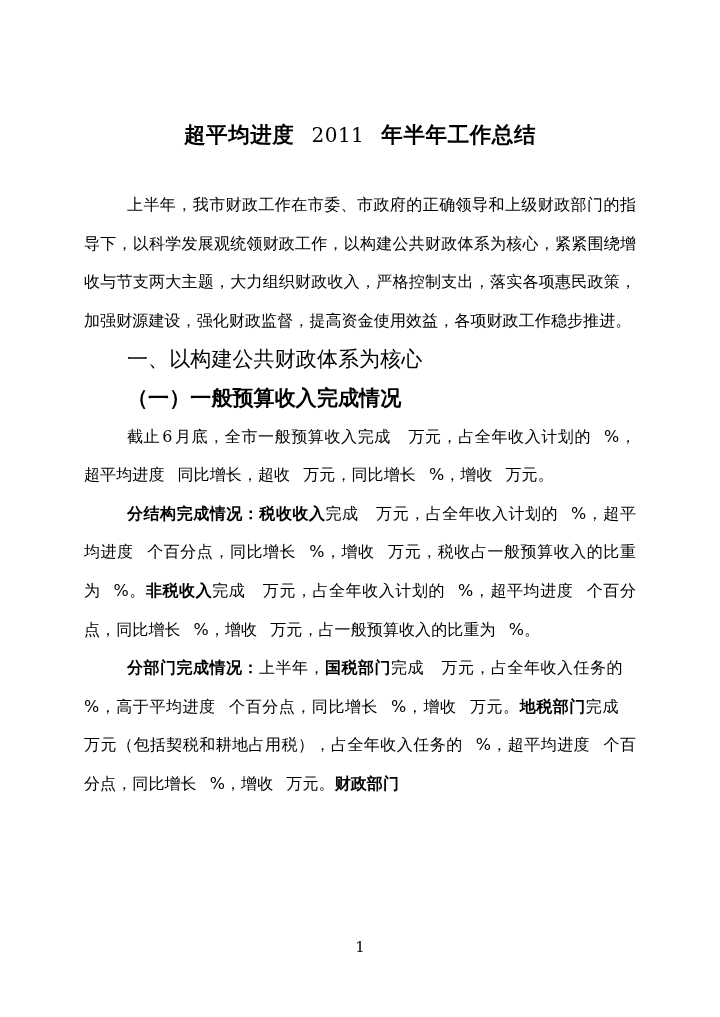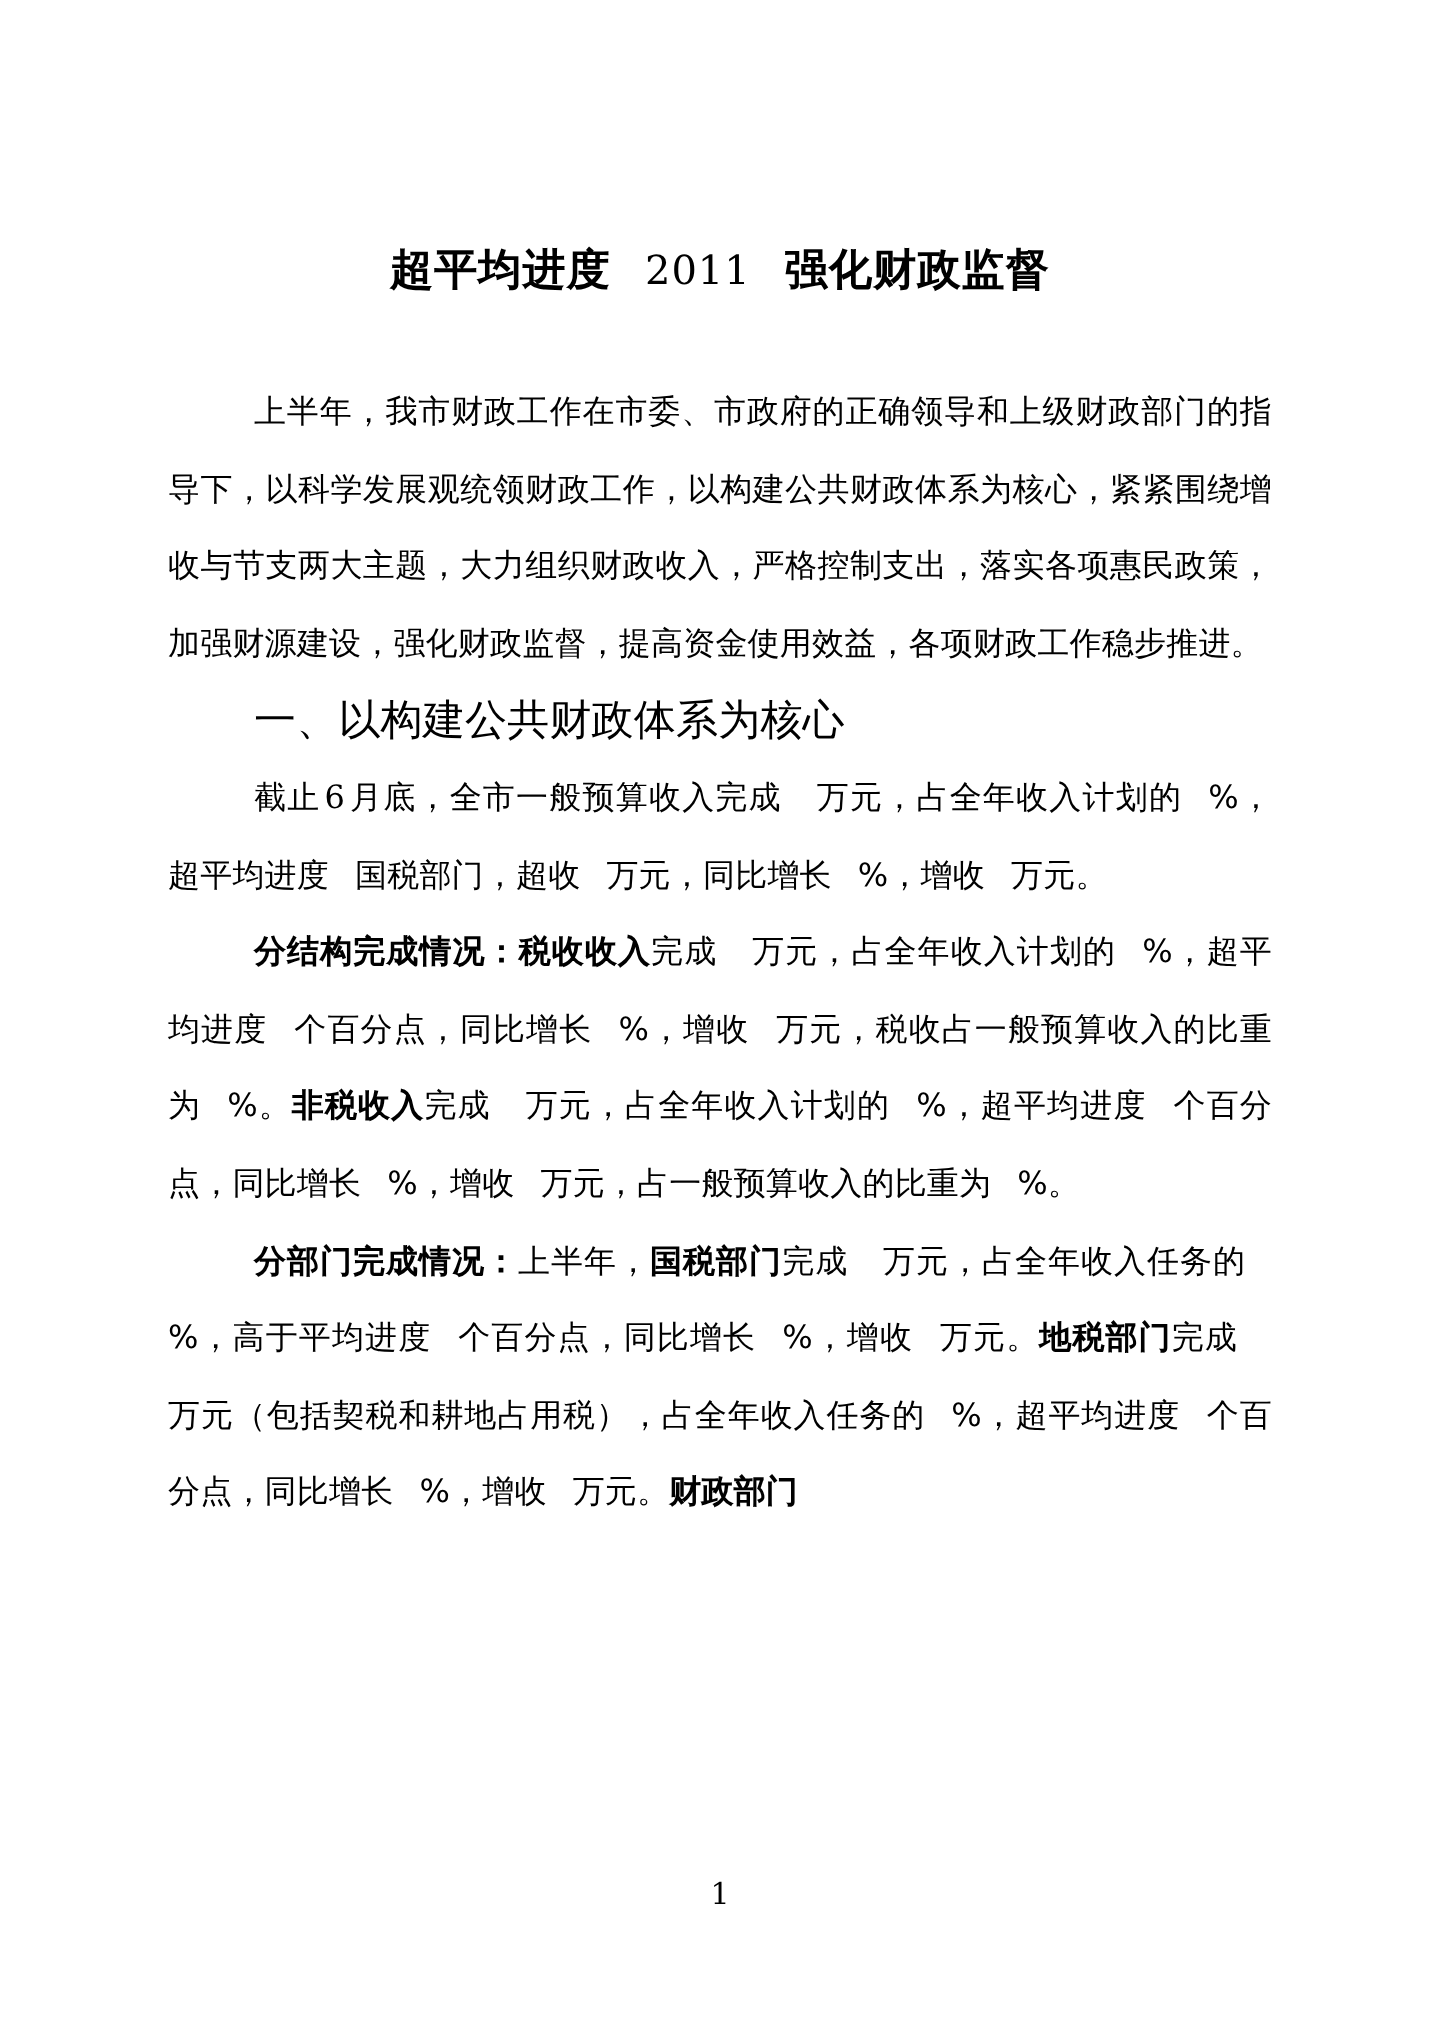--- a/index.html
+++ b/index.html
@@ -100,28 +100,29 @@
     color: #000000;
   }
 </style>
 </head>
 <body>
 
 <div class="page">
 
   <div class="doc-body">
 
-    <h1 class="doc-title"><span>超平均进度</span><span class="lat">2011</span><span>强化财政监督</span></h1>
+    <h1 class="doc-title"><span>超平均进度</span><span class="lat">2011</span><span>年半年工作总结</span></h1>
 
     <p class="para indent2"><span>上半年，我市财政工作在市委、市政府的正确领导和上级财政部门的指导下，以科学发展观统领财政工作，以构建公共财政体系为核心，紧紧围绕增收与节支两大主题，大力组织财政收入，严格控制支出，落实各项惠民政策，加强财源建设，强化财政监督，提高资金使用效益，各项财政工作稳步推进。</span></p>
 
     <p class="heading-line"><span>一、以构建公共财政体系为核心</span></p>
 
+    <p class="heading-line bold"><span>（一）一般预算收入完成情况</span></p>
 
-    <p class="para indent2"><span>截止</span><span class="lat-num">6</span><span>月底，全市一般预算收入完成</span><span class="blank wide"></span><span>万元，占全年收入计划的</span><span class="blank"></span><span>%，超平均进度</span><span class="blank"></span><span>国税部门，超收</span><span class="blank"></span><span>万元，同比增长</span><span class="blank"></span><span>%，增收</span><span class="blank"></span><span>万元。</span></p>
+    <p class="para indent2"><span>截止</span><span class="lat-num">6</span><span>月底，全市一般预算收入完成</span><span class="blank wide"></span><span>万元，占全年收入计划的</span><span class="blank"></span><span>%，超平均进度</span><span class="blank"></span><span>同比增长，超收</span><span class="blank"></span><span>万元，同比增长</span><span class="blank"></span><span>%，增收</span><span class="blank"></span><span>万元。</span></p>
 
     <p class="para indent2"><span class="bold">分结构完成情况：</span><span class="bold">税收收入</span><span>完成</span><span class="blank wide"></span><span>万元，占全年收入计划的</span><span class="blank"></span><span>%，超平均进度</span><span class="blank"></span><span>个百分点，同比增长</span><span class="blank"></span><span>%，增收</span><span class="blank"></span><span>万元，税收占一般预算收入的比重为</span><span class="blank"></span><span>%。</span><span class="bold">非税收入</span><span>完成</span><span class="blank wide"></span><span>万元，占全年收入计划的</span><span class="blank"></span><span>%，超平均进度</span><span class="blank"></span><span>个百分点，同比增长</span><span class="blank"></span><span>%，增收</span><span class="blank"></span><span>万元，占一般预算收入的比重为</span><span class="blank"></span><span>%。</span></p>
 
     <p class="para indent2"><span class="bold">分部门完成情况：</span><span>上半年，</span><span class="bold">国税部门</span><span>完成</span><span class="blank wide"></span><span>万元，占全年收入任务的</span><span class="blank"></span><span>%，高于平均进度</span><span class="blank"></span><span>个百分点，同比增长</span><span class="blank"></span><span>%，增收</span><span class="blank"></span><span>万元。</span><span class="bold">地税部门</span><span>完成</span><span class="blank wide"></span><span>万元（包括契税和耕地占用税），占全年收入任务的</span><span class="blank"></span><span>%，超平均进度</span><span class="blank"></span><span>个百分点，同比增长</span><span class="blank"></span><span>%，增收</span><span class="blank"></span><span>万元。</span><span class="bold">财政部门</span></p>
 
   </div>
 
   <div class="page-number">1</div>
 
 </div>

